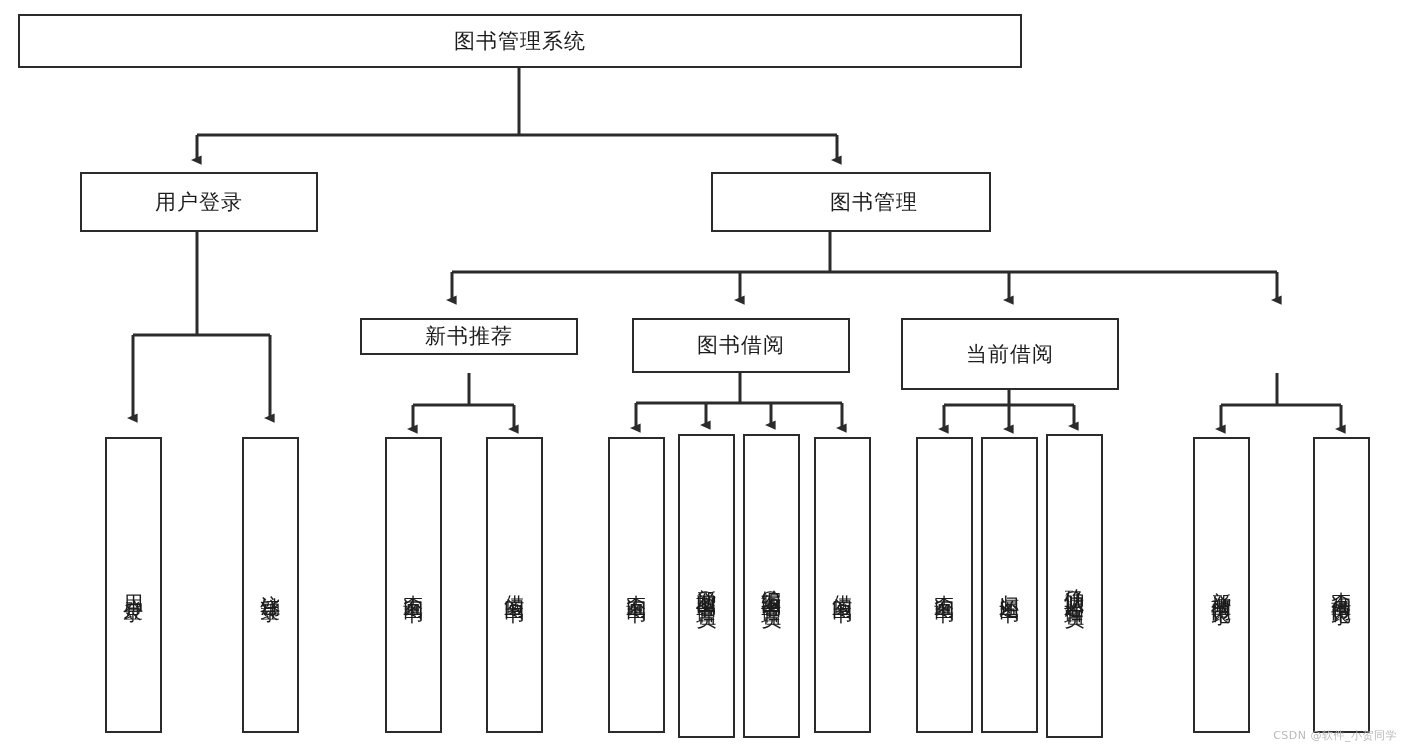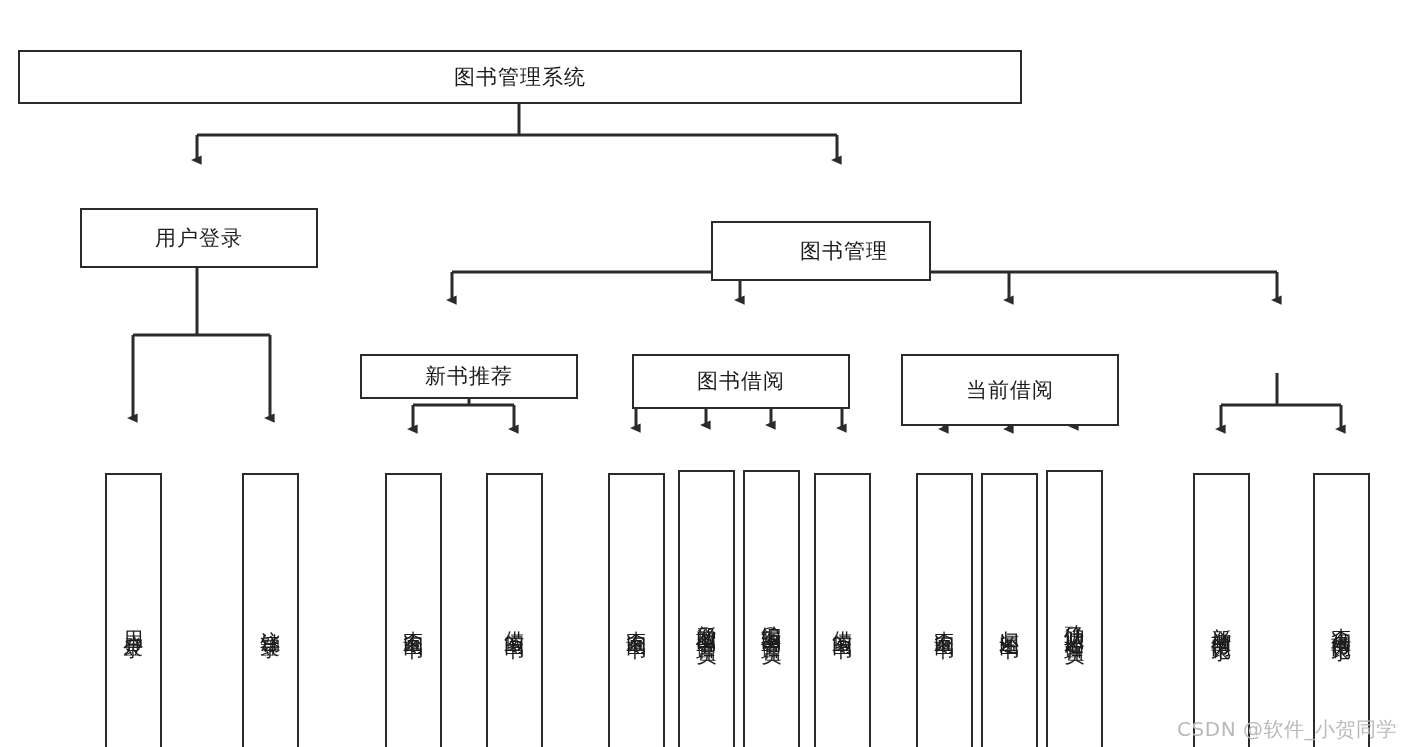--- a/index.html
+++ b/index.html
@@ -26,21 +26,20 @@
     position:absolute;
     box-sizing:border-box;
     background:#ffffff;
     border:2px solid #2b2b2b;
     display:flex;
     align-items:center;
     justify-content:center;
     text-align:center;
     color:#1c1c1c;
     z-index:2;
-    margin-top:36px;
   }
   .node.horiz{
     font-size:21px;
     line-height:1.25;
     letter-spacing:1px;
   }
   .node.vert{
     writing-mode:vertical-rl;
     text-orientation:upright;
     font-size:20px;
@@ -57,21 +56,21 @@
     display:block;
   }
   .node .label{
     display:block;
     white-space:pre-line;
   }
   #watermark{
     position:absolute;
     right:8px;
     bottom:4px;
-    font-size:20px;
+    font-size:11px;
     color:#b9b9b9;
     letter-spacing:0.5px;
     z-index:5;
     user-select:none;
     white-space:nowrap;
   }
 </style>
 </head>
 <body>
 
@@ -129,25 +128,25 @@
   </svg>
 
   <div class="node horiz" style="left:18px; top:14px; width:1004px; height:54px;">
     <span class="label">图书管理系统</span>
   </div>
 
   <div class="node horiz" style="left:80px; top:172px; width:238px; height:60px;">
     <span class="label">用户登录</span>
   </div>
 
-  <div class="node horiz" style="left:711px; top:185px; width:220px; height:60px;padding-left:46px;">
+  <div class="node horiz" style="left:711px; top:172px; width:280px; height:60px;padding-left:46px;">
     <span class="label">图书管理</span>
   </div>
 
-  <div class="node horiz" style="left:360px; top:318px; width:218px; height:45px;">
+  <div class="node horiz" style="left:360px; top:318px; width:218px; height:37px;">
     <span class="label">新书推荐</span>
   </div>
 
   <div class="node horiz" style="left:632px; top:318px; width:218px; height:55px;justify-content:center;">
     <span class="label">图书借阅</span>
   </div>
 
   <div class="node horiz" style="left:901px; top:318px; width:218px; height:72px;">
     <span class="label">当前借阅</span>
   </div>

